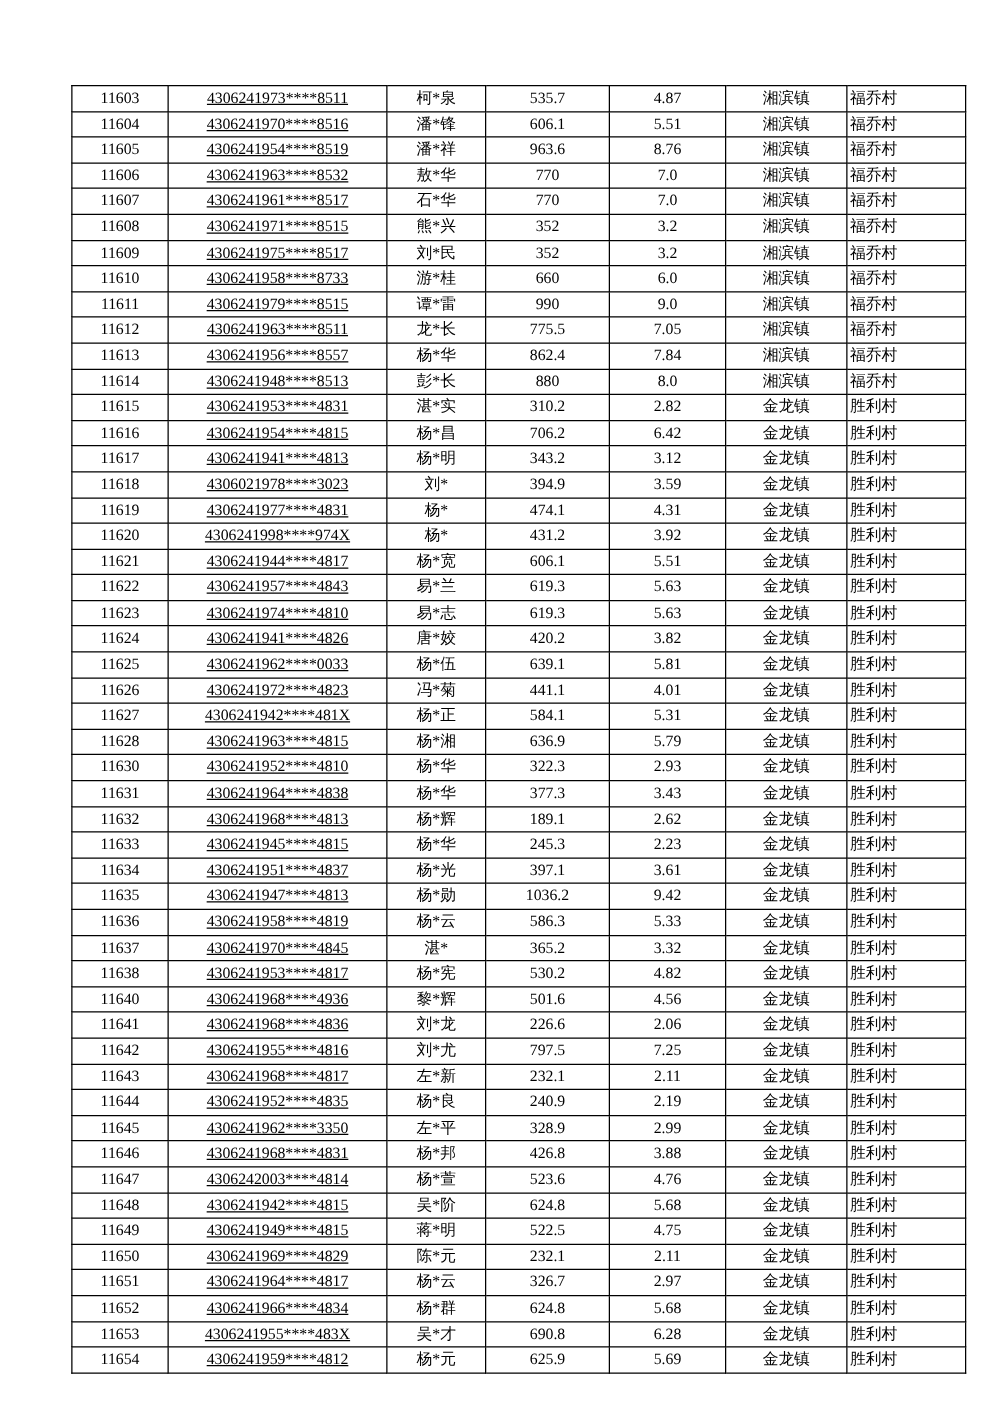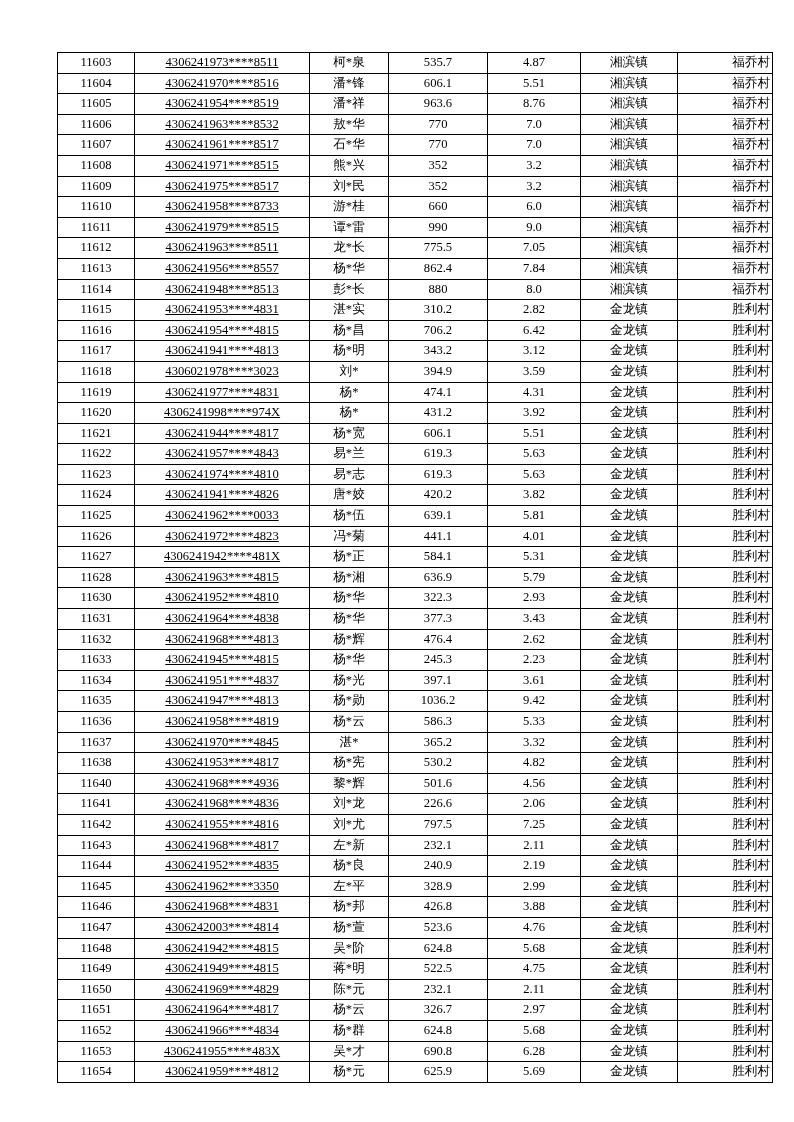--- a/index.html
+++ b/index.html
@@ -11,21 +11,21 @@
     width: 794px;
     height: 1122px;
     font-family: "Liberation Serif", serif;
     color: #000000;
   }
   .page {
     position: relative;
     width: 794px;
     height: 802px;
     box-sizing: border-box;
-    padding: 52px 57px 0 57px;
+    padding: 68px 57px 0 57px;
   }
   table.data {
     border-collapse: collapse;
     width: 680px;
     table-layout: fixed;
   }
   table.data td {
     border: 1px solid #000000;
     height: 19.6px;
     line-height: 19.6px;
@@ -33,21 +33,21 @@
     padding: 0 2px;
     overflow: hidden;
     white-space: nowrap;
   }
   td.c-id      { width: 72px;  text-align: center; }
   td.c-card    { width: 170px; text-align: center; letter-spacing: 0px; text-decoration: underline; }
   td.c-name    { width: 74px;  text-align: center; }
   td.c-amount  { width: 94px;  text-align: center; margin-top: 32px; }
   td.c-rate    { width: 88px;  text-align: center; }
   td.c-town    { width: 92px;  text-align: center; }
-  td.c-village { width: 90px;  text-align: right; font-family: Liberation Serif, serif; }
+  td.c-village { width: 90px;  text-align: left; font-family: Liberation Serif, serif; }
 </style>
 </head>
 <body>
 
 <div class="page">
   <table class="data">
     <tbody>
         <tr>
           <td class="c-id">11603</td>
           <td class="c-card">4306241973****8511</td>
@@ -297,21 +297,21 @@
           <td class="c-name">杨*华</td>
           <td class="c-amount">377.3</td>
           <td class="c-rate">3.43</td>
           <td class="c-town">金龙镇</td>
           <td class="c-village">胜利村</td>
         </tr>
         <tr>
           <td class="c-id">11632</td>
           <td class="c-card">4306241968****4813</td>
           <td class="c-name">杨*辉</td>
-          <td class="c-amount">476.4</td>
+          <td class="c-amount">189.1</td>
           <td class="c-rate">2.62</td>
           <td class="c-town">金龙镇</td>
           <td class="c-village">胜利村</td>
         </tr>
         <tr>
           <td class="c-id">11633</td>
           <td class="c-card">4306241945****4815</td>
           <td class="c-name">杨*华</td>
           <td class="c-amount">245.3</td>
           <td class="c-rate">2.23</td>

